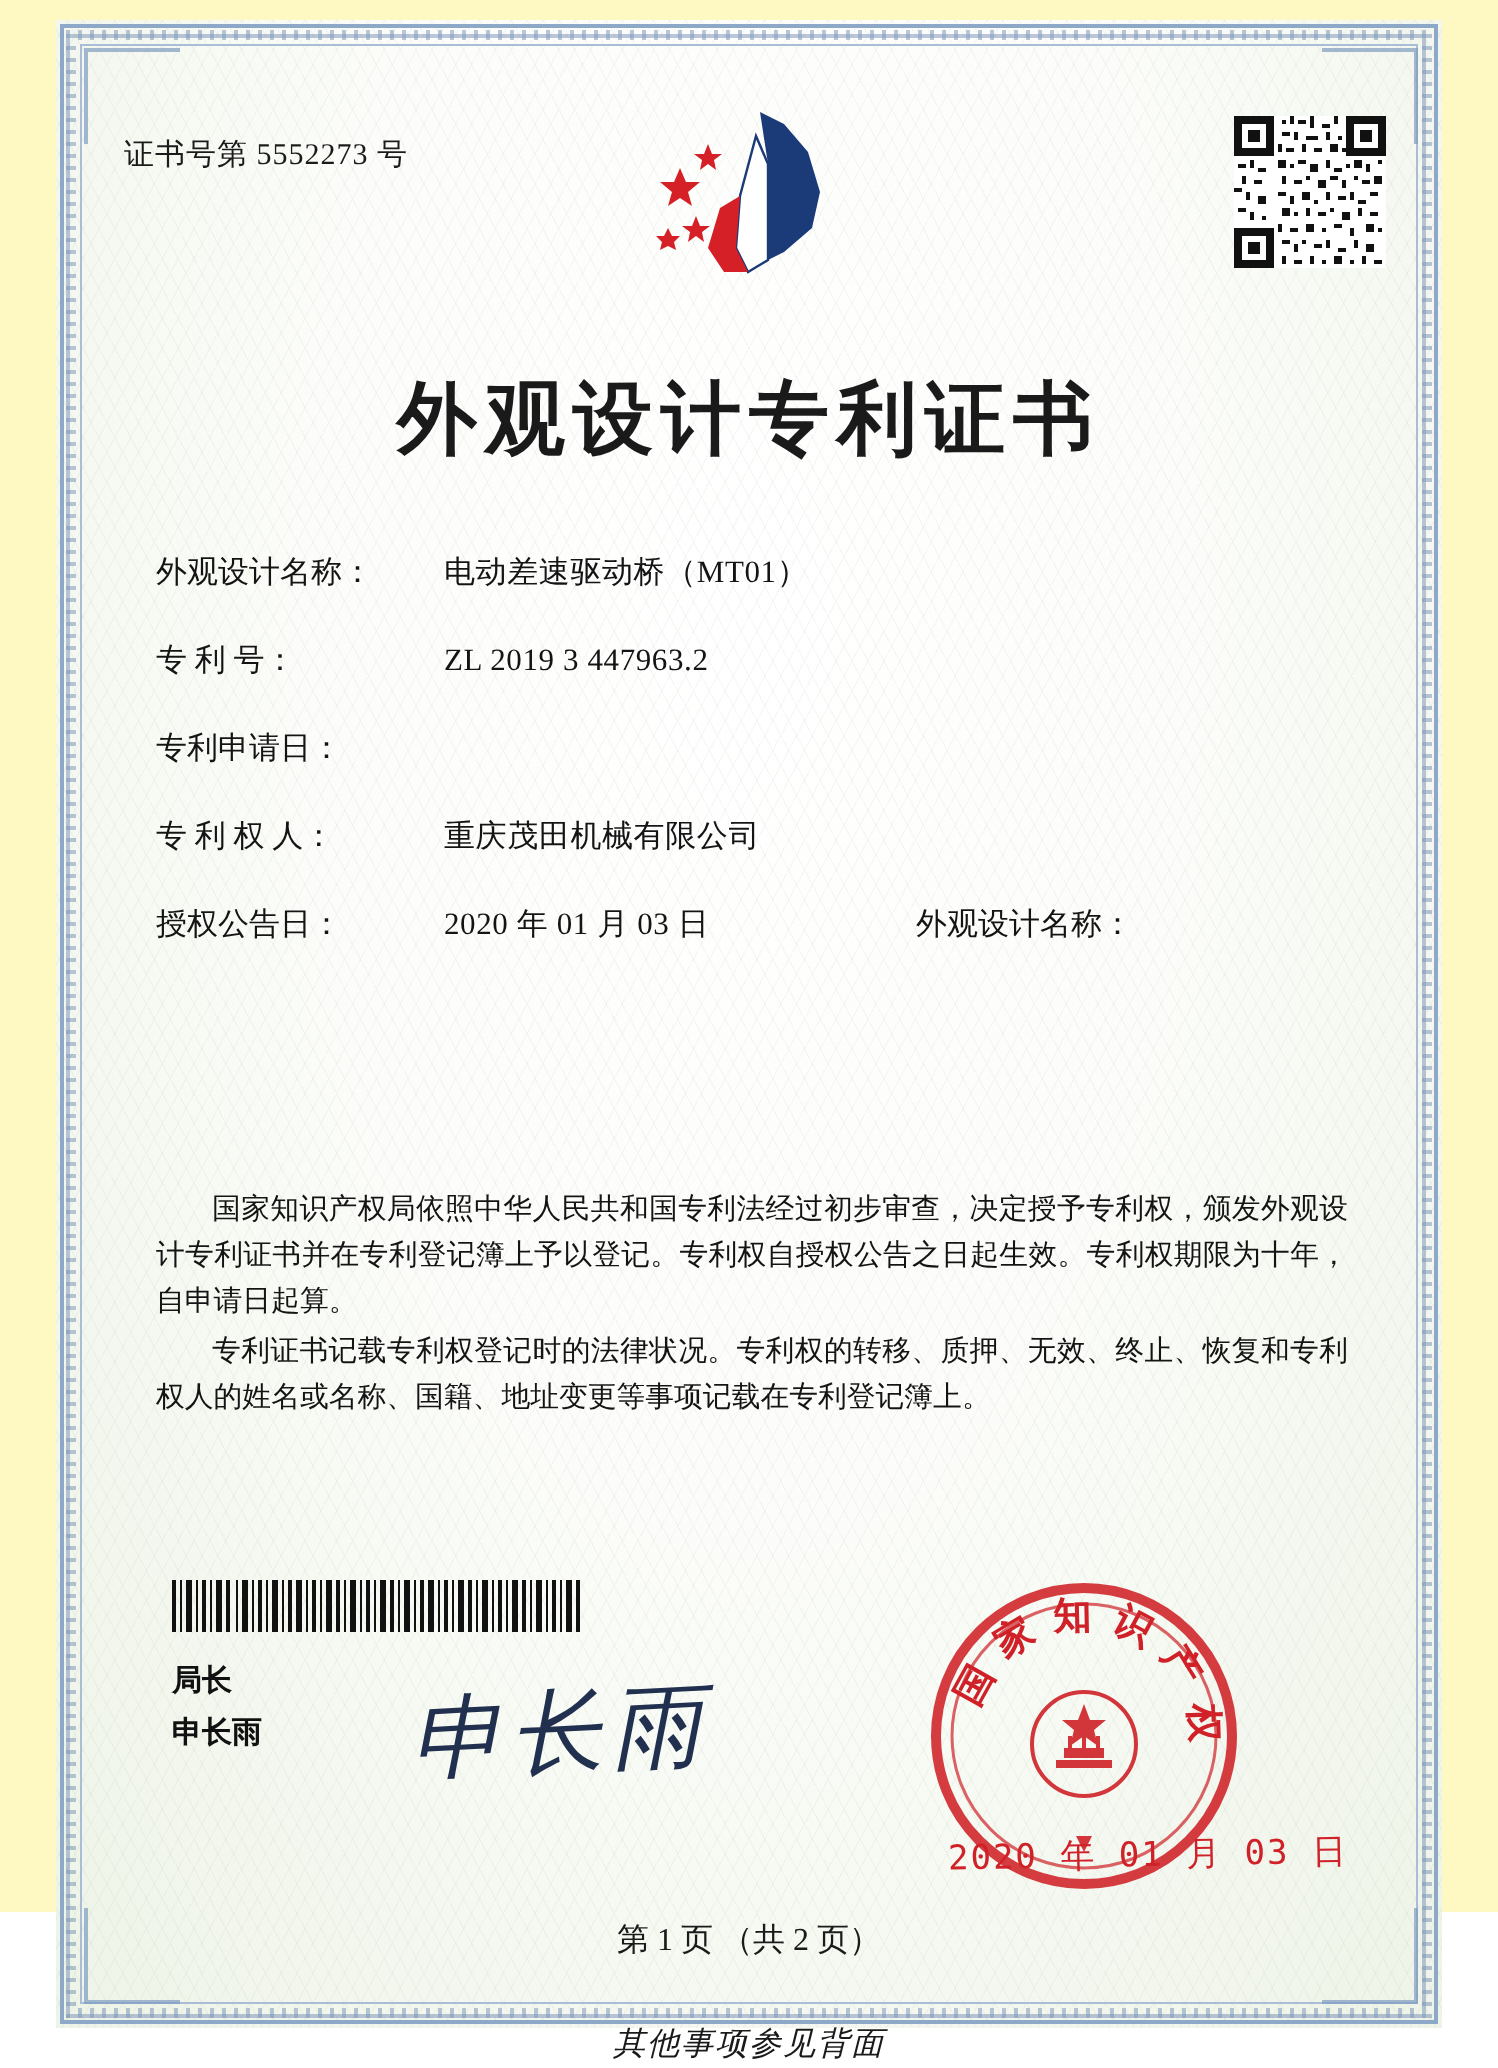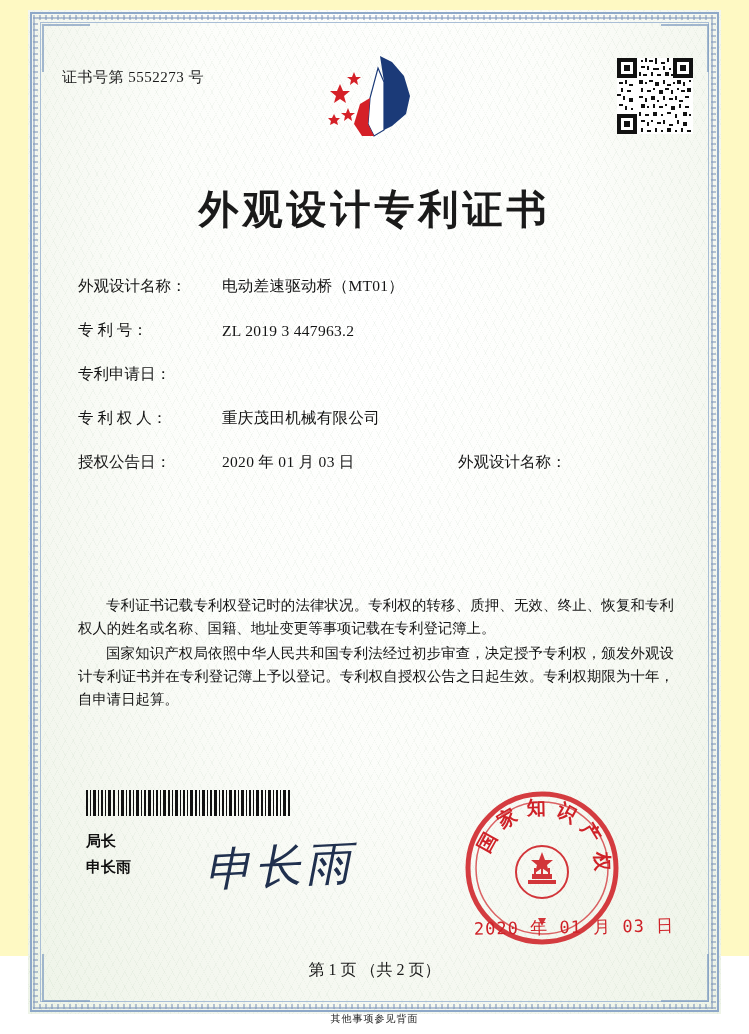--- a/index.html
+++ b/index.html
@@ -206,23 +206,24 @@
     position: absolute;
     left: 0; right: 0; top: 960px;
     text-align: center;
     font-size: 16px;
     color: #1a1a1a;
   }
   .footnote {
     position: absolute;
     left: 0; right: 0; top: 1012px;
     text-align: center;
-    font-size: 10px;
+    font-size: 16px;
     color: #1a1a1a;
     letter-spacing: 1px;
+    font-style: italic;
   }
 </style>
 </head>
 <body>
 
 <div class="page">
 
   <div class="paper-tint"></div>
   <div class="guilloche"></div>
   <div class="border-outer"></div>
@@ -382,22 +383,22 @@
 
     <div class="field-row dual">
       <div class="field-label">授权公告日：</div>
       <div class="field-value first">2020 年 01 月 03 日</div>
       <div class="field-label2">外观设计名称：</div>
     </div>
 
   </div>
 
   <div class="body-text">
+    <p>国家知识产权局依照中华人民共和国专利法经过初步审查，决定授予专利权，颁发外观设计专利证书并在专利登记簿上予以登记。专利权自授权公告之日起生效。专利权期限为十年，自申请日起算。</p>
     <p>专利证书记载专利权登记时的法律状况。专利权的转移、质押、无效、终止、恢复和专利权人的姓名或名称、国籍、地址变更等事项记载在专利登记簿上。</p>
-    <p>国家知识产权局依照中华人民共和国专利法经过初步审查，决定授予专利权，颁发外观设计专利证书并在专利登记簿上予以登记。专利权自授权公告之日起生效。专利权期限为十年，自申请日起算。</p>
   </div>
 
   <div class="barcode">
     <svg width="205" height="26" viewBox="0 0 205 26" shape-rendering="crispEdges">
       <g fill="#111">
         <rect x="0" y="0" width="2" height="26"></rect>
           <rect x="4" y="0" width="1" height="26"></rect>
         <rect x="7" y="0" width="3" height="26"></rect>
           <rect x="12" y="0" width="1" height="26"></rect>
         <rect x="15" y="0" width="2" height="26"></rect>

